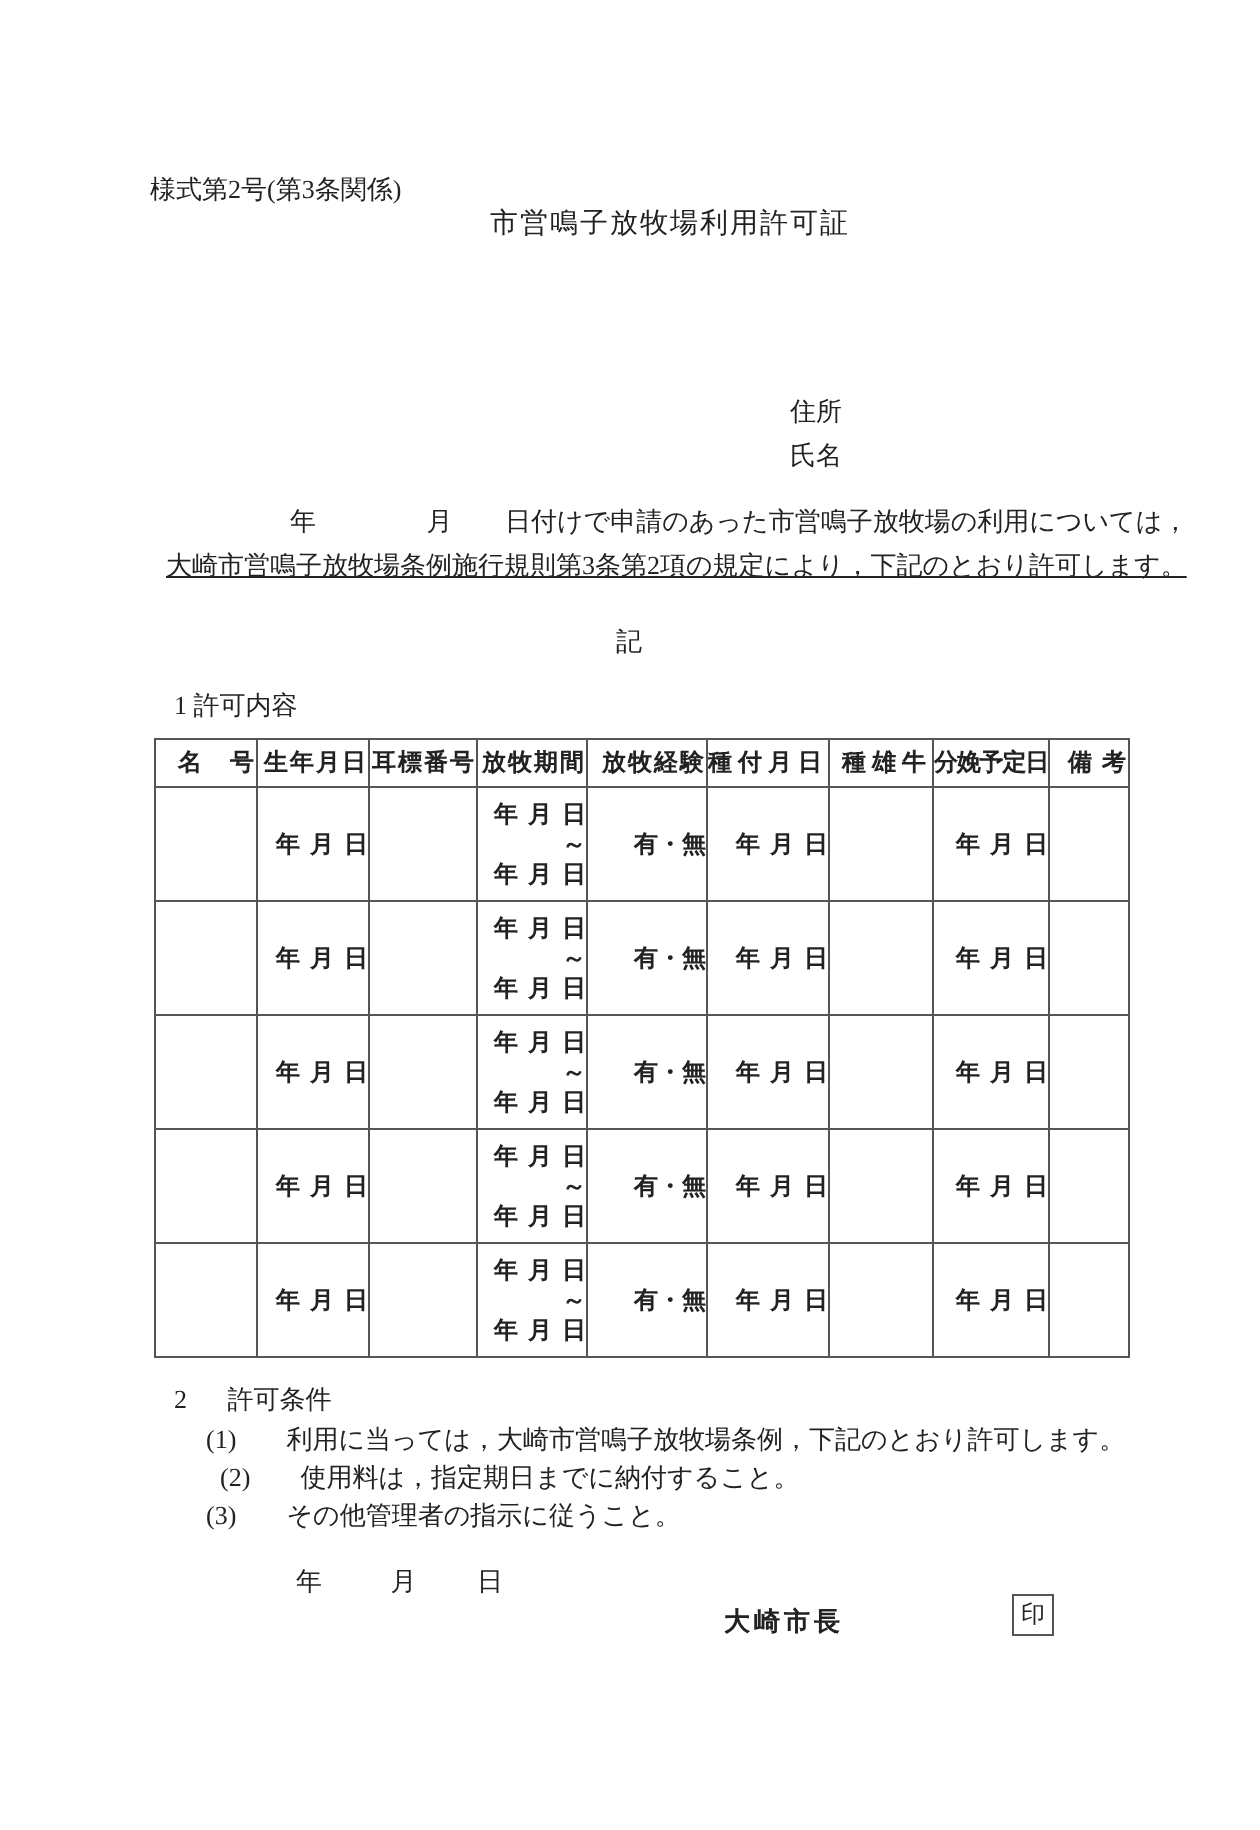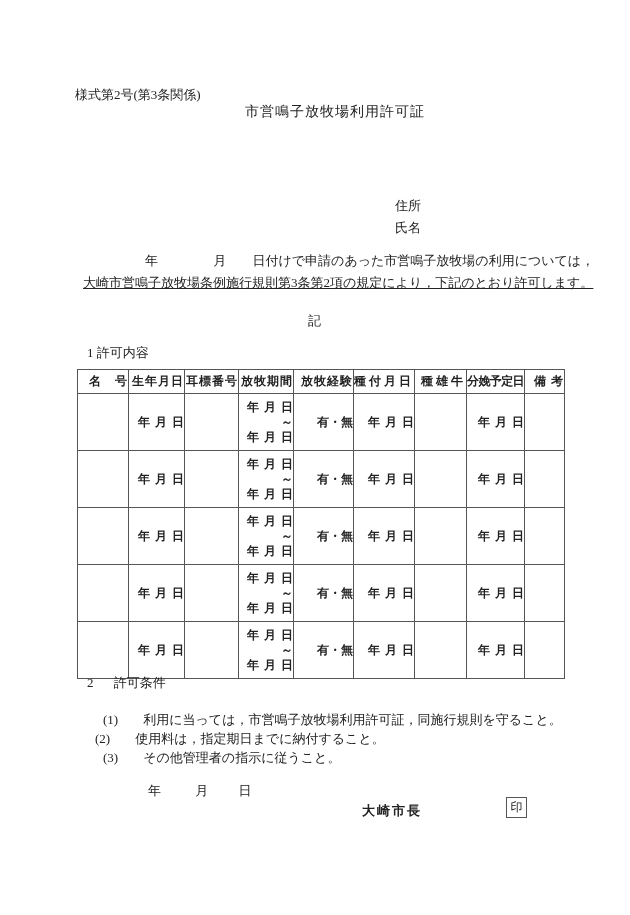--- a/index.html
+++ b/index.html
@@ -41,25 +41,25 @@
     overflow:hidden;
   }
   .permit-table th { letter-spacing:1px; white-space:nowrap; }
   .permit-table th.tight { letter-spacing:-0.6px;margin-left:44px; }
   .permit-table th.wide  { letter-spacing:3px; }
   .permit-table td { word-spacing:2px; }
   .permit-table tr.hdr   { height:24px; }
   .permit-table tr.data  { height:57px; }
   .period-cell div { line-height:15px; }
 
-  .sec2-line    { left:87px;  top:674px;text-align:center; }
+  .sec2-line    { left:87px;  top:691px;text-align:center; }
   .sec2-line .sec-title { margin-left:17px; }
 
   .cond-item-1  { left:103px; top:711px; }
-  .cond-item-2  { left:95px; top:730px; }
+  .cond-item-2  { left:110px; top:730px; }
   .cond-item-3  { left:103px; top:749px; }
   .cond-num     { display:inline-block; width:37px; }
 
   .date-line    { left:148px; top:782px; }
   .date-line .g1 { margin-left:31px; }
   .date-line .g2 { margin-left:27px; }
 
   .signer-label { left:362px; top:802px; letter-spacing:2px;font-weight:bold; }
   .seal-box {
     left:506px; top:797px;
@@ -201,21 +201,21 @@
   </tbody>
     </table>
 
   <div class="abs sec2-line">
     <span>2</span>
     <span class="sec-title">許可条件</span>
   </div>
 
   <div class="abs cond-item-1">
     <span class="cond-num">(1)</span>
-    <span>利用に当っては，市営鳴子放牧場利用許可証，同施行規則を守ること。</span>
+    <span>利用に当っては，大崎市営鳴子放牧場条例，下記のとおり許可します。</span>
   </div>
   <div class="abs cond-item-2">
     <span class="cond-num">(2)</span>
     <span>使用料は，指定期日までに納付すること。</span>
   </div>
   <div class="abs cond-item-3">
     <span class="cond-num">(3)</span>
     <span>その他管理者の指示に従うこと。</span>
   </div>
 

